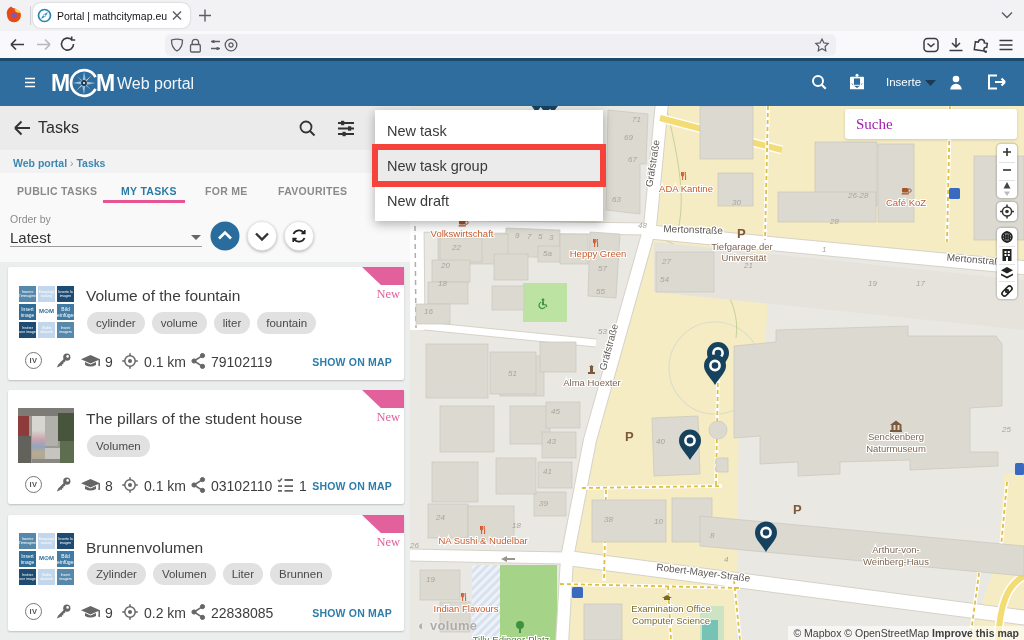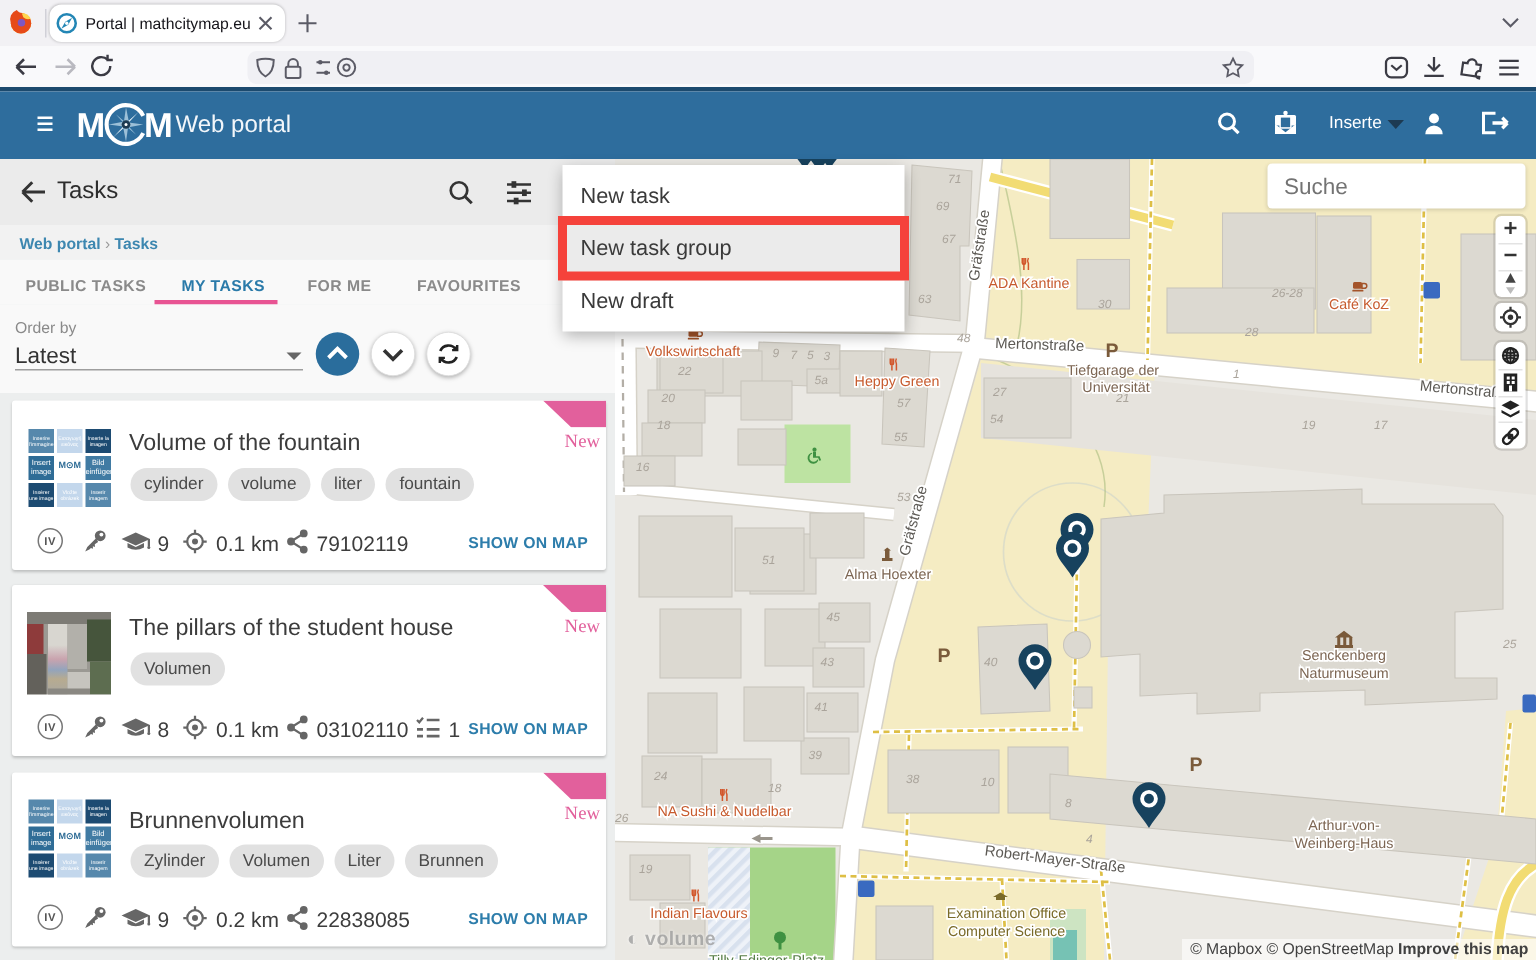--- a/index.html
+++ b/index.html
@@ -43,21 +43,21 @@
 
 .gridthumb{display:grid;grid-template-columns:17px 17px 17px;grid-template-rows:16px 16px 16px;gap:2px;background:#fff;padding:1px;}
 .gridthumb div{font-size:3.5px;color:#fff;text-align:center;line-height:4px;padding-top:4px;overflow:hidden;}
 
 #dropdown{left:375px;top:110px;width:228px;height:111px;background:#fff;box-shadow:0 3px 10px rgba(0,0,0,.3);}
 #ddred{position:absolute;left:-3px;top:34px;width:234px;height:43px;border:6px solid #f5423b;background:#ebebeb;box-sizing:border-box;}
 .dditem{position:absolute;left:12px;font-size:14.5px;color:#3a3a3a;text-align:right;}
 
 #map{left:410px;top:106px;width:614px;height:534px;background:#eae8e3;}
 #suche{left:435px;top:3px;width:172px;height:30px;background:#fff;border-radius:3px;box-shadow:0 1px 3px rgba(0,0,0,.15);}
-#suche span{position:absolute;left:11px;top:7px;font-size:15px;color:#737373;}
+#suche span{position:absolute;left:11px;top:7px;font-size:15px;color:#a21caf;font-family:Liberation Serif, serif;}
 .mctl{position:absolute;left:587px;width:20px;background:#fff;border-radius:4px;box-shadow:0 0 0 1.5px rgba(0,0,0,.12);}
 #attrib{right:0;bottom:0;height:14px;background:rgba(255,255,255,.6);font-size:10.5px;color:#404040;padding:0 5px;line-height:14px;}
 #mapbox-logo{left:8px;top:512px;font-size:13px;font-weight:bold;color:#a0a0a0;opacity:.8;letter-spacing:.3px;text-shadow:0 0 2px #fff;}
 </style>
 </head>
 <body>
 <div id="stage">
   <svg width="0" height="0" style="position:absolute">
     <defs>
       <g id="i-key" fill="#666">

